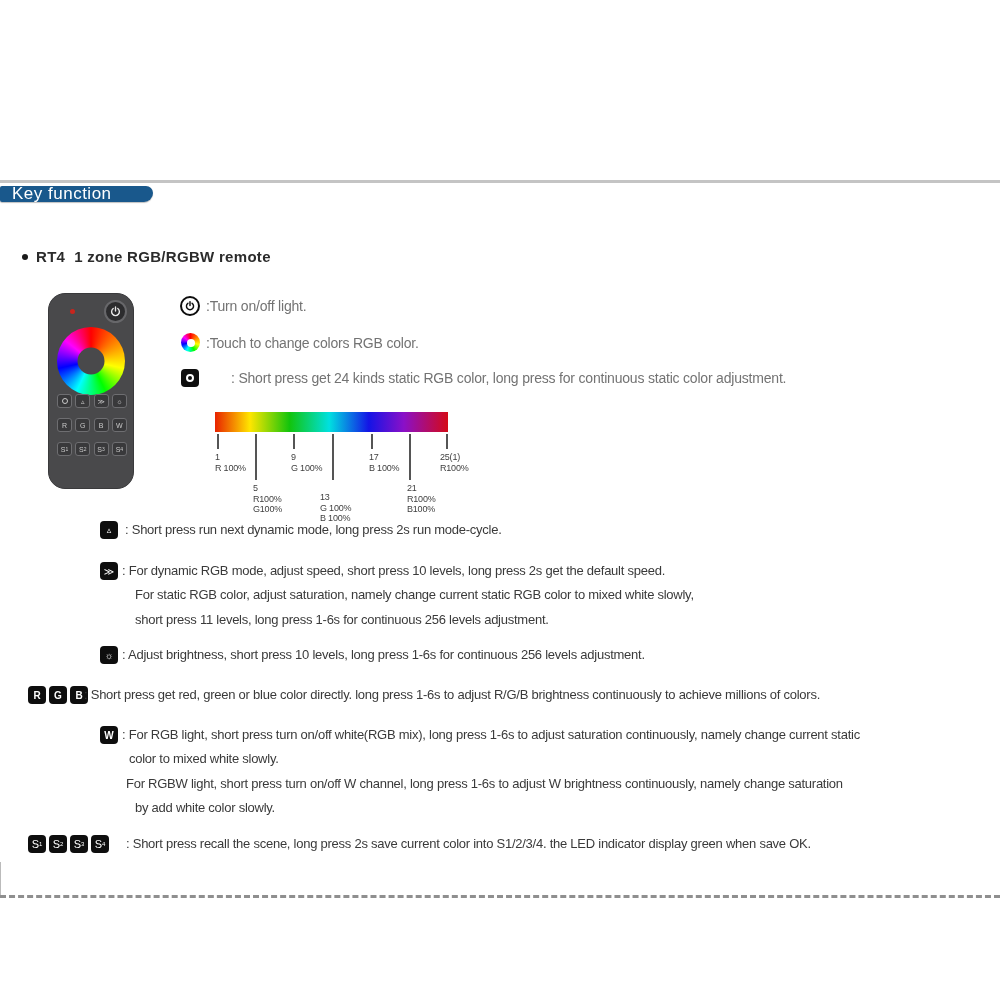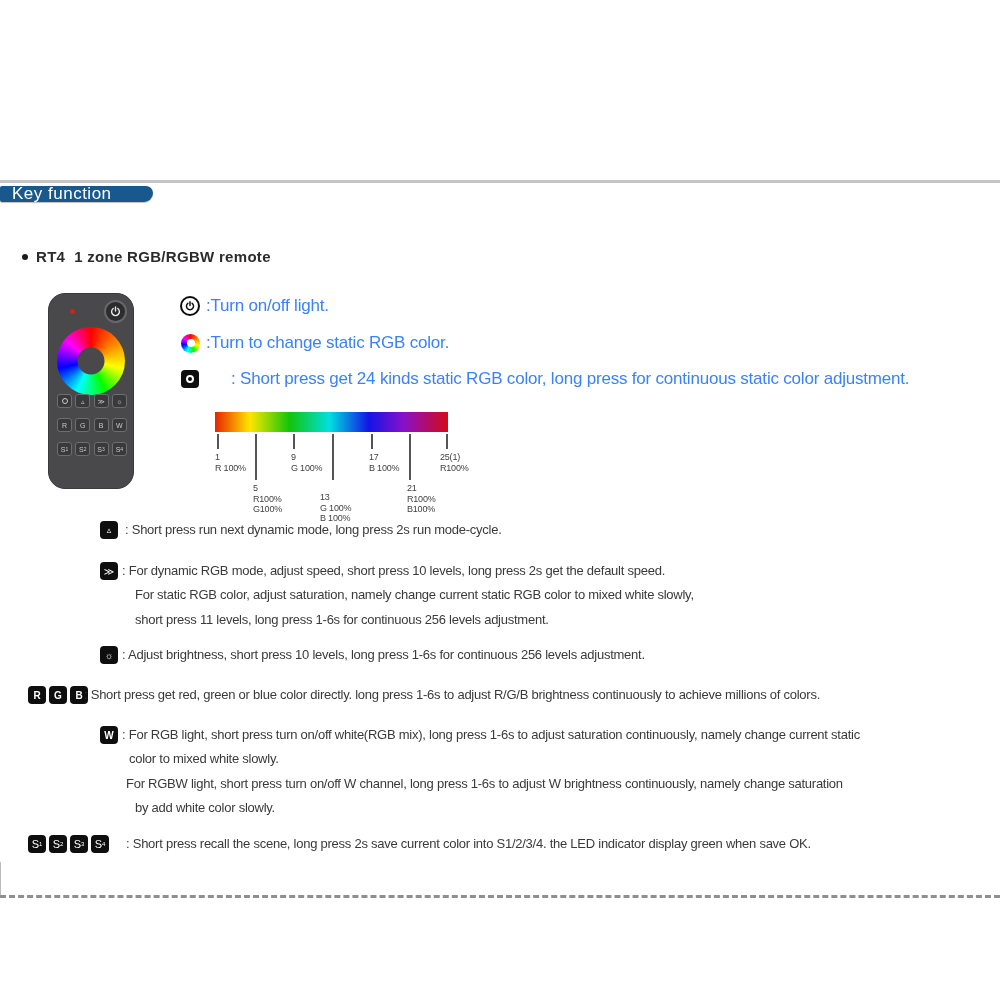--- a/index.html
+++ b/index.html
@@ -30,21 +30,21 @@
   .remote .wheel .hole { position:absolute; left:50%; top:50%; transform:translate(-50%,-50%);
                          width:27px; height:27px; border-radius:50%; background:#49494b; }
   .remote .grid { position:absolute; left:8px; top:100px; width:70px; display:grid;
                   grid-template-columns:repeat(4,15px); grid-auto-rows:14px; column-gap:3.3px; row-gap:10px; }
   .rbtn { background:#39393b; border:1px solid #6e6e71; border-radius:3px; color:#c9c9c9;
           display:flex; align-items:center; justify-content:center; font-size:7px; line-height:1; }
   .rbtn sub { font-size:5px; }
 
   
   .legend-item { position:absolute; display:flex; align-items:center; gap:6px; }
-  .legend-text { font-size:17px; color:#3b82f6; letter-spacing:-0.2px; white-space:nowrap; }
+  .legend-text { font-size:14px; color:#737373; letter-spacing:-0.2px; white-space:nowrap; }
   .pwr-ring { width:20px; height:20px; border:2.5px solid #0d0d0d; border-radius:50%;
               display:flex; align-items:center; justify-content:center; background:#fff; }
   .wheel-ico { position:relative; width:19px; height:19px; border-radius:50%;
                background:conic-gradient(#ff0000,#ff8000,#ffff00,#00ff00,#00ffff,#0000ff,#ff00ff,#ff0000); }
   .wheel-ico::after { content:""; position:absolute; left:50%; top:50%; transform:translate(-50%,-50%);
                       width:8px; height:8px; border-radius:50%; background:#fff; }
   .sq-ico { width:18px; height:18px; background:#0e0e0e; border-radius:4px; color:#fff;
             display:flex; align-items:center; justify-content:center; font-size:11px; flex:none; }
   .sq-ico .ring { width:8px; height:8px; border:2px solid #fff; border-radius:50%; }
   .sq-ico sub { font-size:6px; }
@@ -119,21 +119,21 @@
       <svg width="10" height="10" viewBox="0 0 24 24">
         <path d="M12 2 L12 11" stroke="#0d0d0d" stroke-width="3.5" fill="none" stroke-linecap="round"></path>
         <path d="M7 5.5 A8.5 8.5 0 1 0 17 5.5" stroke="#0d0d0d" stroke-width="3.5" fill="none" stroke-linecap="round"></path>
       </svg>
     </span>
     <span class="legend-text">:Turn on/off light.</span>
   </div>
 
   <div class="legend-item" style="left:181px; top:333px;">
     <span class="wheel-ico"></span>
-    <span class="legend-text">:Turn to change static RGB color.</span>
+    <span class="legend-text">:Touch to change colors RGB color.</span>
   </div>
 
   <div class="legend-item" style="left:181px; top:369px;gap:32px;">
     <span class="sq-ico">
         <span class="ring"></span>
       </span>
     <span class="legend-text">: Short press get 24 kinds static RGB color, long press for continuous static color adjustment.</span>
   </div>
 
   <div class="scale-bar"></div>

